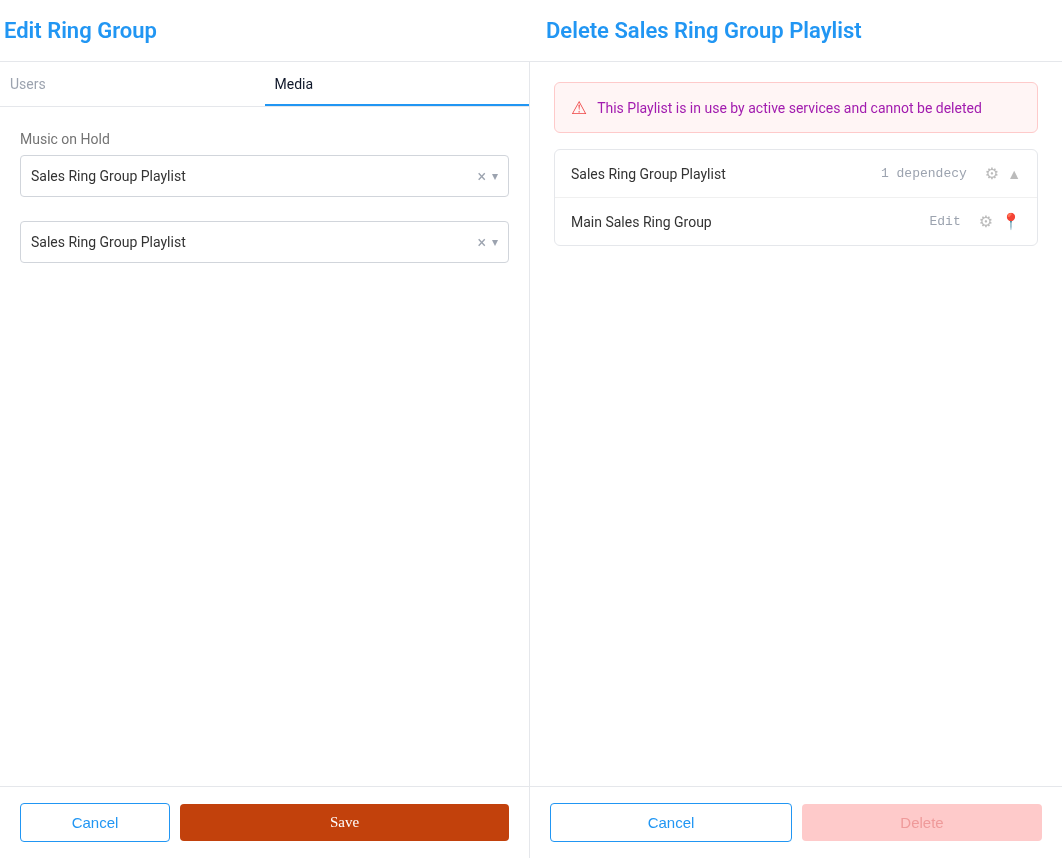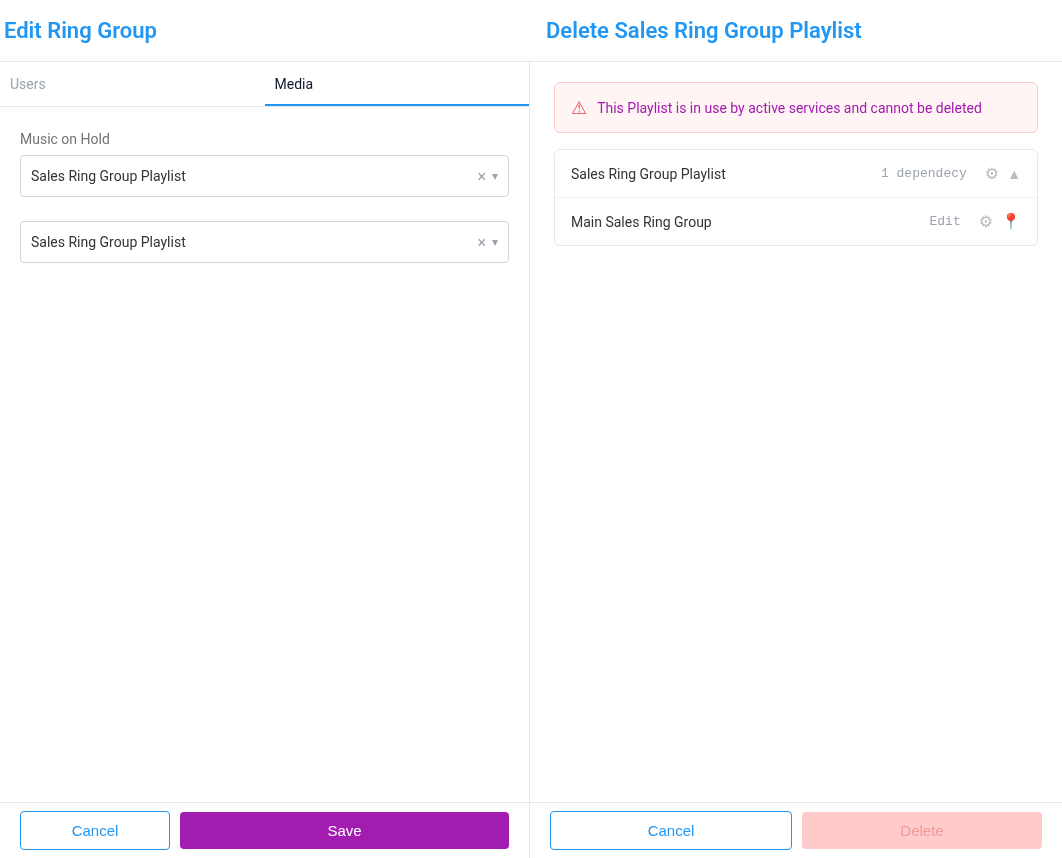--- a/index.html
+++ b/index.html
@@ -48,27 +48,27 @@
     
     .dep-list { border: 1px solid #e5e7eb; border-radius: 6px; overflow: hidden; }
     .dep-item { display: flex; align-items: center; padding: 14px 16px; border-bottom: 1px solid #f0f0f0; }
     .dep-item:last-child { border-bottom: none; }
     .dep-name { flex: 1; font-size: 14px; color: #333; }
     .dep-badge { font-size: 13px; color: #9ca3af; margin-right: 10px; font-family: Liberation Mono, monospace; }
     .dep-icon { color: #bbb; font-size: 16px; cursor: pointer; margin-left: 8px; }
     .dep-expand { color: #bbb; font-size: 14px; cursor: pointer; margin-left: 8px; }
 
     
-    .footer { border-top: 1px solid #e5e7eb; display: flex; height: 56px; }
+    .footer { border-top: 1px solid #e5e7eb; display: flex; height: 72px; }
     .footer-left { flex: 0 0 530px; display: flex; align-items: center; gap: 10px; padding: 0 20px; border-right: 1px solid #e5e7eb; }
     .footer-right { flex: 1; display: flex; align-items: center; gap: 10px; padding: 0 20px; }
 
     .btn { border-radius: 4px; font-size: 15px; font-weight: 500; cursor: pointer; padding: 10px 0; }
     .btn-cancel { border: 1px solid #2196f3; color: #2196f3; background: #fff; width: 150px; }
-    .btn-save { background: #a21caf; color: #fff; border: none; flex: 1; }
+    .btn-save { background: #c2410c; color: #fff; border: none; flex: 1; font-family: Liberation Serif, serif; }
     .btn-cancel-right { border: 1px solid #2196f3; color: #2196f3; background: #fff; flex: 1; }
     .btn-delete { background: #fecaca; color: #ef9a9a; border: none; flex: 1; cursor: not-allowed; }
   </style>
 </head>
 <body>
 
 <div class="page-container">
 
   <div class="header">
     <div class="header-left">

